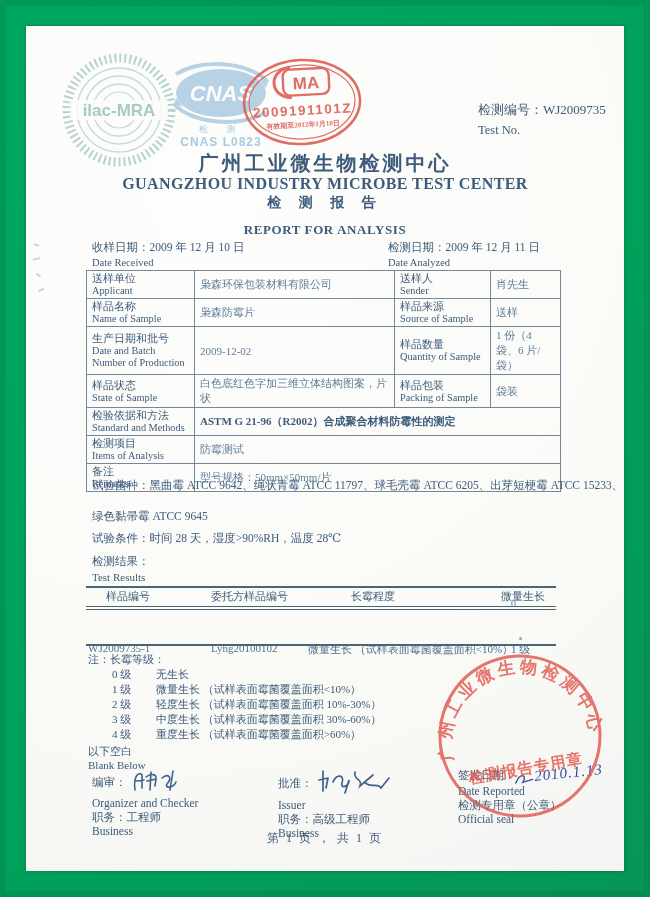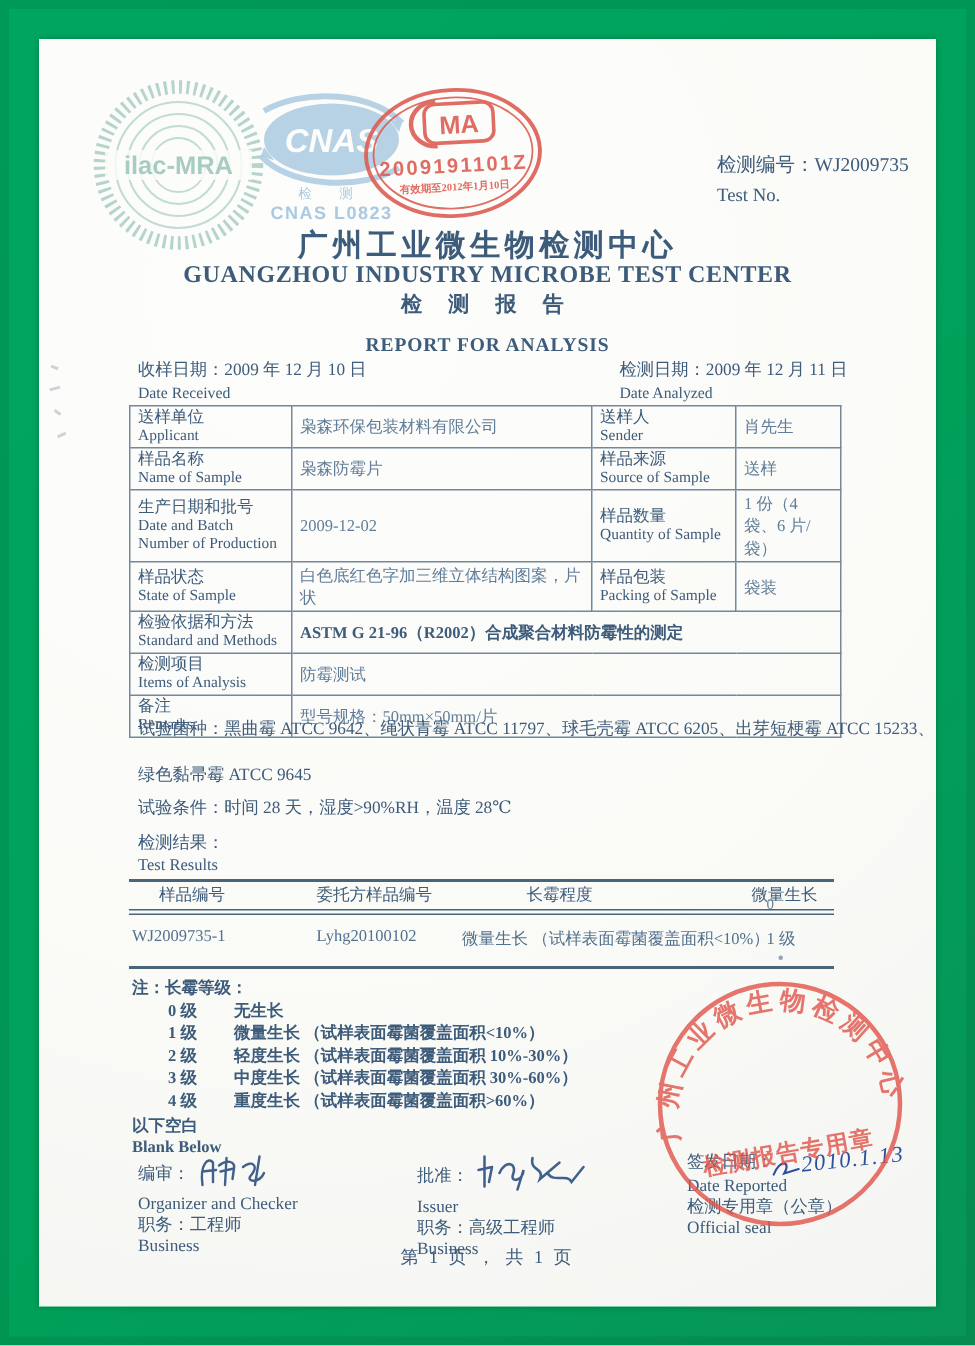--- a/index.html
+++ b/index.html
@@ -16,37 +16,37 @@
 
   .title-cn{top:124px;font-size:20px;font-weight:bold;letter-spacing:3px;}
   .title-en{top:149px;font-size:16px;font-weight:bold;letter-spacing:.4px;}
   .subtitle-cn{top:168px;font-size:14px;font-weight:bold;letter-spacing:7px;}
   .subtitle-en{top:196px;font-size:13px;font-weight:bold;letter-spacing:.6px;}
 
   .testno{left:404px;top:74px;font-size:13px;line-height:20px;margin-left:48px;}
 
   .dates{top:214px;font-size:11.5px;line-height:15px;}
   .d-left{left:66px;}
-  .d-right{left:362px;margin-left:25px;}
+  .d-right{left:362px;}
   .dates .en{font-size:10.5px;}
 
   table.info{position:absolute;left:60px;top:244px;width:474px;border-collapse:collapse;table-layout:fixed;}
   table.info td{border:1px solid #74889a;padding:1px 5px;vertical-align:middle;}
   .lab-cn{font-size:11px;line-height:13px;color:#3d5b7a;}
   .lab-en{font-size:10.3px;line-height:12px;color:#3d5b7a;}
   .cell-val{font-size:11px;color:#5f7d99;}
 
   .para{left:66px;font-size:11.5px;color:#3d5b7a;}
   .rule{position:absolute;left:60px;width:470px;background:#4a6478;}
 
   .res-head{font-size:11px;font-weight:normal;color:#3d5b7a;}
-  .res-row{font-size:11px;color:#51708e;}
+  .res-row{font-size:11px;color:#51708e;margin-top:24px;}
   .rcol{position:absolute;top:0;}
 
-  .notes{left:62px;font-size:11px;line-height:15px;color:#3d5b7a;font-weight:bold;}
+  .notes{left:62px;font-size:11px;line-height:15px;color:#3d5b7a;}
   .grade{display:inline-block;width:44px;}
 
   .sig-line{font-size:11.5px;color:#3d5b7a;line-height:14px;}
   .footer{top:804px;font-size:12px;letter-spacing:2px;}
 
   .dotmark{position:absolute;width:3px;height:3px;border-radius:50%;background:#6a8096;opacity:.7;}
   .pencil{position:absolute;background:#97a2ab;opacity:.45;}
 </style>
 </head>
 <body>

